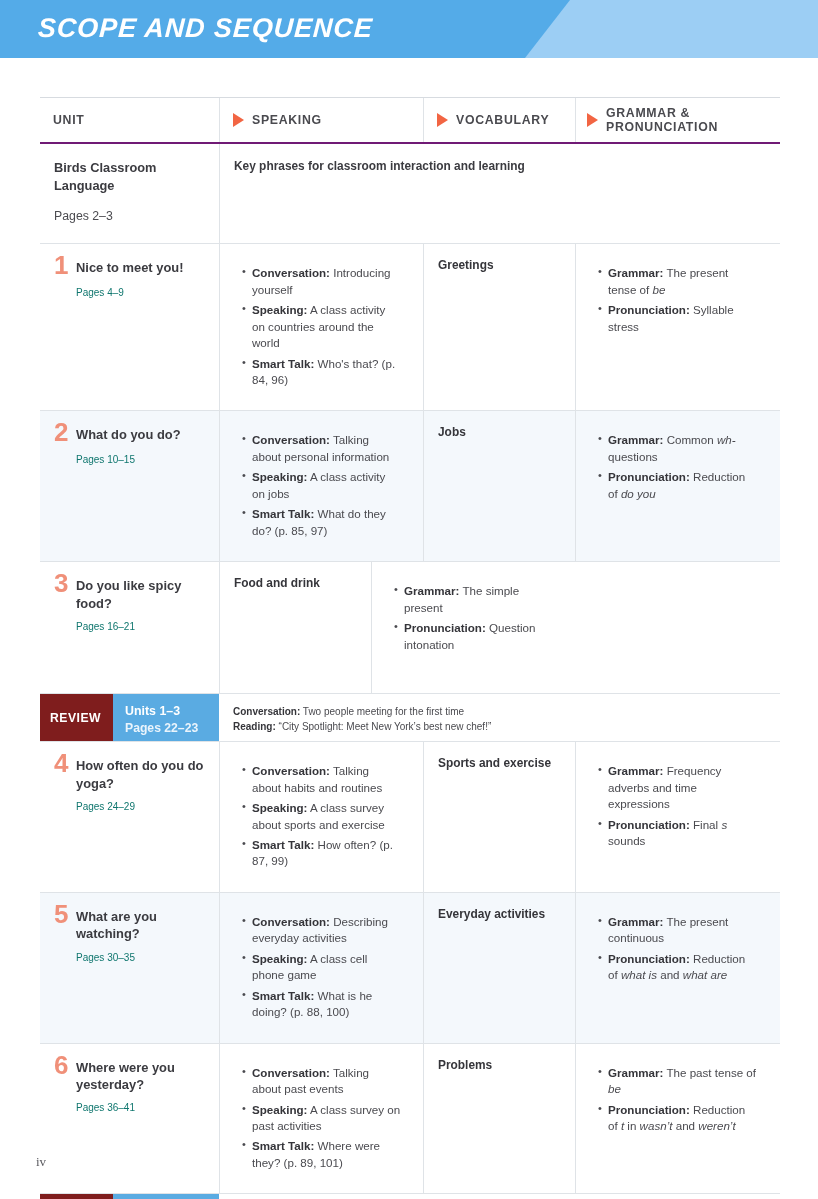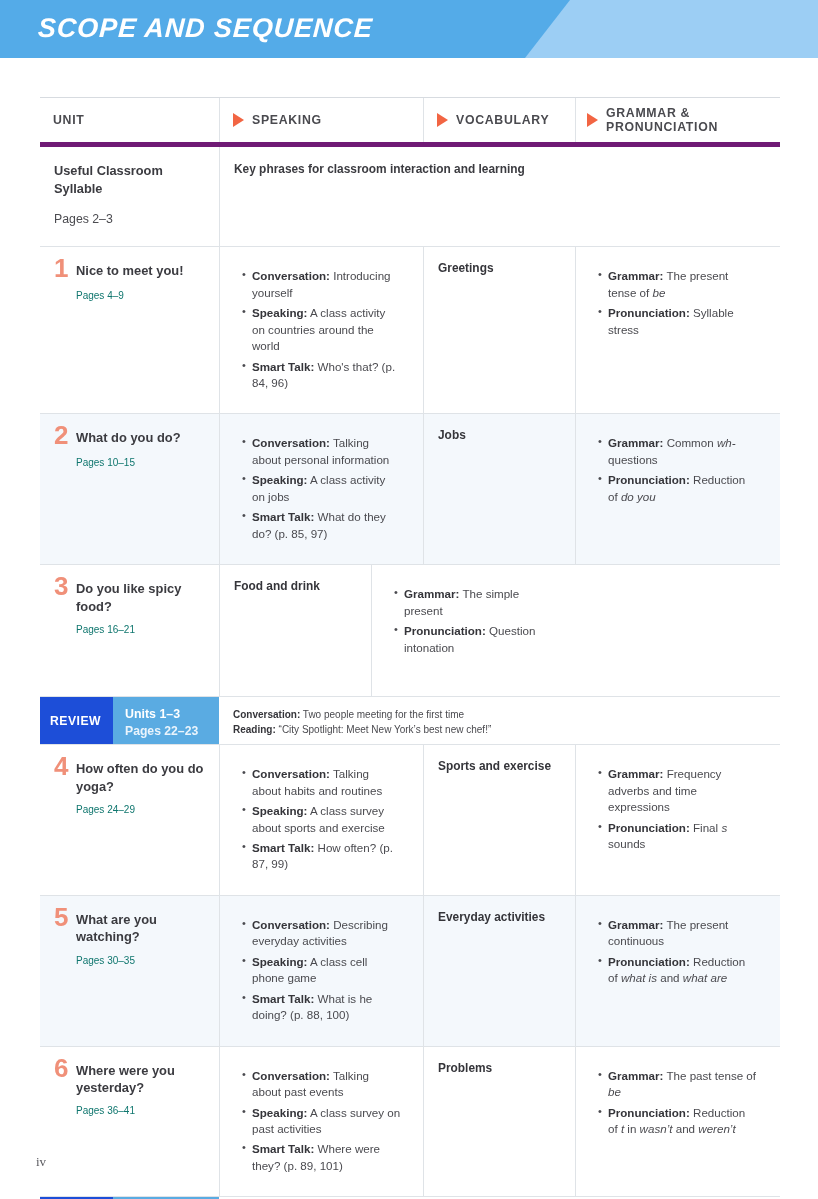--- a/index.html
+++ b/index.html
@@ -62,21 +62,21 @@
   .col-speak  { width: 204px; flex: 0 0 204px; box-sizing: border-box; }
   .col-vocab  { width: 152px; flex: 0 0 152px; box-sizing: border-box; }
   .col-gram   { width: 205px; flex: 0 0 205px; box-sizing: border-box; }
 
   
   .vsep { border-left: 1px solid #dfe3e7; }
 
   
   .headrow {
     border-top: 1px solid #d7dbe0;
-    border-bottom: 5px solid #701a75;
+    border-bottom: 2px solid #701a75;
     height: 44px;
     align-items: center;
   }
   .headrow > div {
     display: flex;
     align-items: center;
     height: 44px;
     padding-left: 13px;
   }
   .headrow .col-gram { padding-left: 11px; }
@@ -180,21 +180,21 @@
 
   
   .review-row {
     display: flex;
     border-bottom: 1px solid #dfe3e7;
     min-height: 47px;
   }
   .rev-label {
     width: 73px;
     flex: 0 0 73px;
-    background: #1d4ed8;
+    background: #7f1d1d;
     color: #ffffff;
     font-size: 12.2px;
     font-weight: bold;
     letter-spacing: 0.5px;
     display: flex;
     align-items: center;
     padding-left: 10px;
     box-sizing: border-box;
   }
   .rev-units {
@@ -252,21 +252,21 @@
       <span class="head-label">VOCABULARY</span>
     </div>
     <div class="col-gram vsep">
       <span class="tri"></span>
       <span class="head-label"><span>GRAMMAR &amp;</span><br><span>PRONUNCIATION</span></span>
     </div>
   </div>
 
   <div class="row intro-row">
     <div class="col-unit" style="padding:15px 14px 20px 14px;">
-      <div class="intro-title">Useful Classroom Syllable</div>
+      <div class="intro-title">Birds Classroom Language</div>
       <div class="intro-pages">Pages 2–3</div>
     </div>
     <div class="col-speak vsep" style="padding:15px 14px 0 14px;">
       <div class="intro-key" style="white-space:nowrap;">Key phrases for classroom interaction and learning</div>
     </div>
     <div class="col-vocab"></div>
     <div class="col-gram"></div>
   </div>
 
   <div id="block1">

